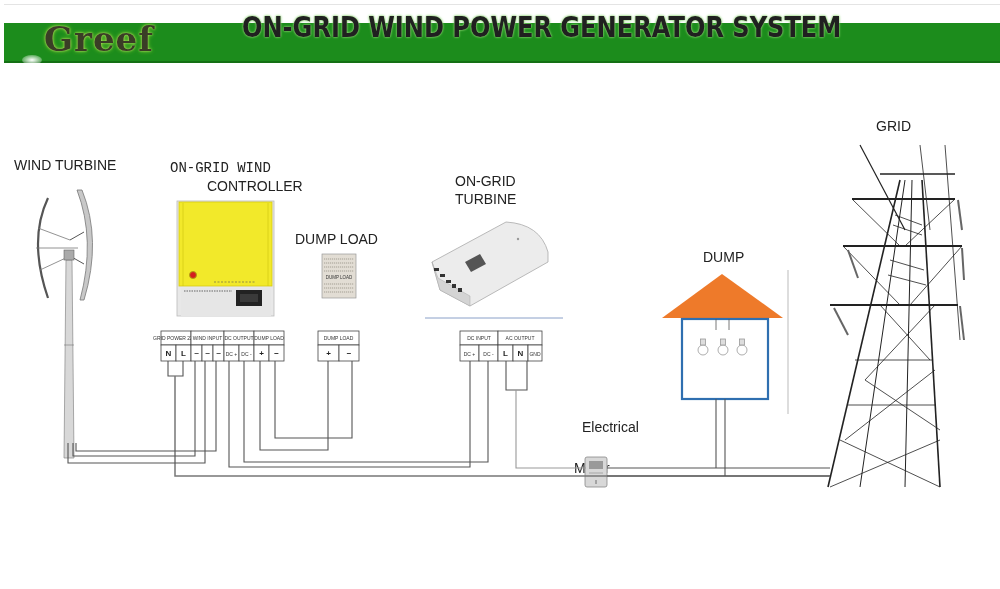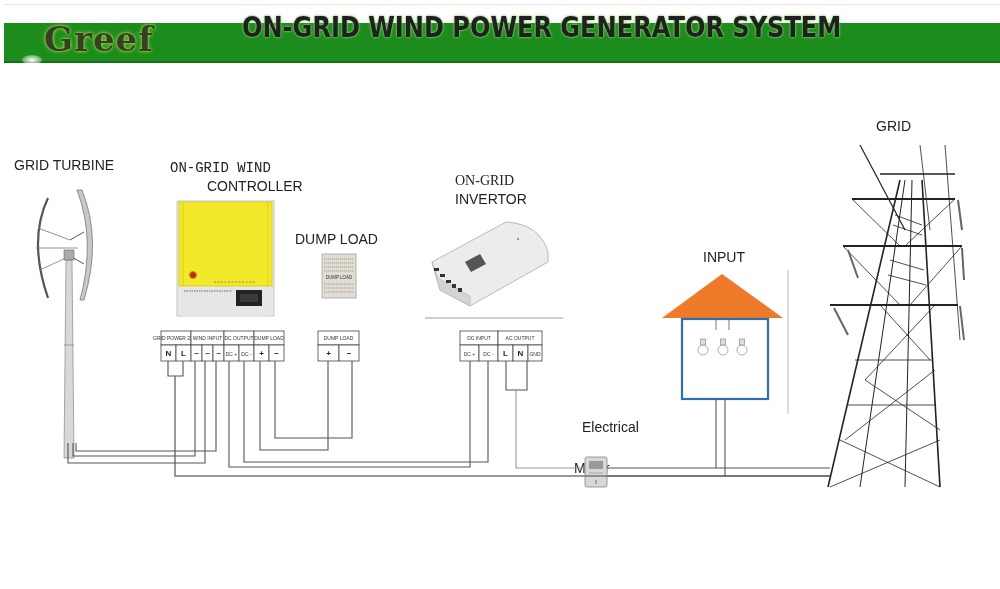--- a/index.html
+++ b/index.html
@@ -17,27 +17,27 @@
 </head>
 <body>
 
 <div class="banner">
   <div class="banner-green"></div>
   <div class="logo-glow"></div>
   <div class="logo">Greef</div>
   <div class="title">ON-GRID  WIND POWER GENERATOR SYSTEM</div>
 </div>
 
-<div class="lbl" style="left:14px; top:156px;">GRID TURBINE</div>
+<div class="lbl" style="left:14px; top:156px;">WIND TURBINE</div>
 <div class="lbl" style="left:170px; top:159px;font-family:Liberation Mono, monospace;">ON-GRID WIND</div>
 <div class="lbl" style="left:188px; top:177px;margin-left:19px;">CONTROLLER</div>
 <div class="lbl" style="left:295px; top:230px;">DUMP LOAD</div>
-<div class="lbl" style="left:455px; top:172px;font-family:Liberation Serif, serif;">ON-GRID</div>
-<div class="lbl" style="left:455px; top:190px;">INVERTOR</div>
-<div class="lbl" style="left:703px; top:248px;">INPUT</div>
+<div class="lbl" style="left:455px; top:172px;">ON-GRID</div>
+<div class="lbl" style="left:455px; top:190px;">TURBINE</div>
+<div class="lbl" style="left:703px; top:248px;">DUMP</div>
 <div class="lbl" style="left:574px; top:418px;margin-left:8px;">Electrical</div>
 <div class="lbl" style="left:574px; top:436px;margin-top:23px;">Meter</div>
 <div class="lbl" style="left:876px; top:117px;">GRID</div>
 
 <svg class="diagram" width="1000" height="589" viewBox="0 0 1000 589">
 
   <g>
 
     <polygon points="66,260 72,260 74,458 64,458" fill="#d8d8d8" stroke="#888" stroke-width="0.7"></polygon>
     <line x1="64" y1="345" x2="74" y2="345" stroke="#777" stroke-width="0.6"></line>

